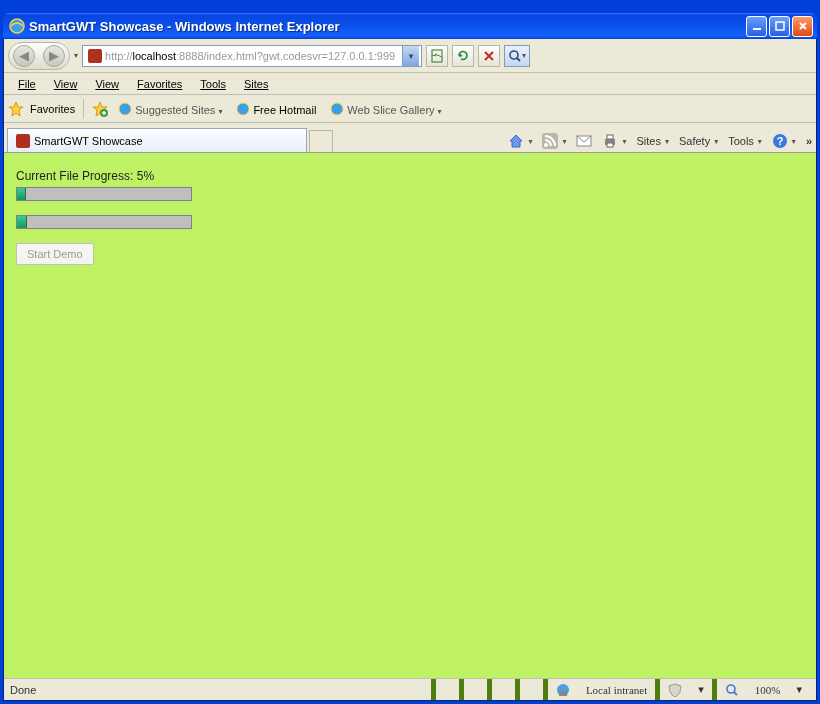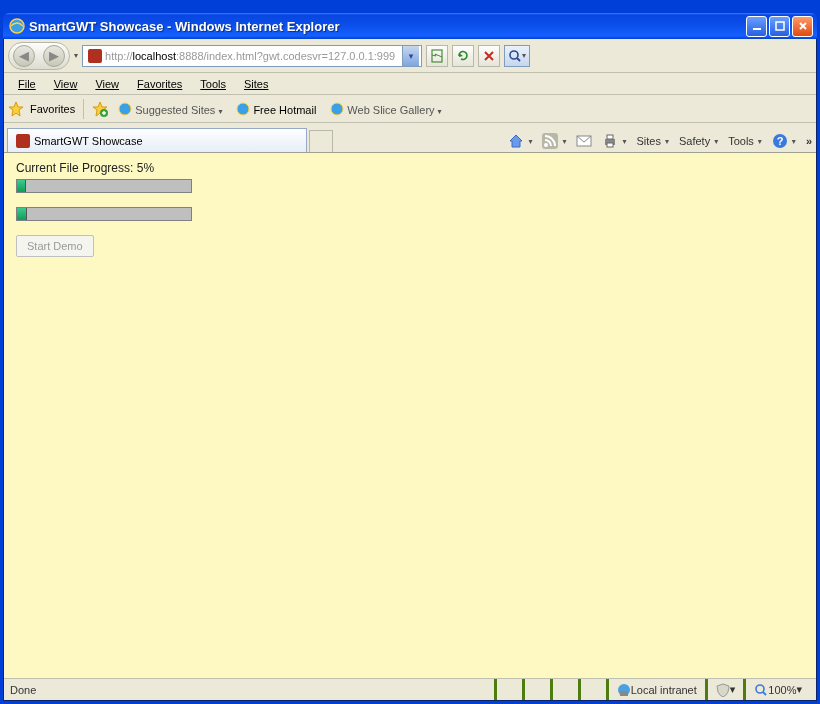--- a/index.html
+++ b/index.html
@@ -118,39 +118,39 @@
 }
 .newtab { width:24px;height:22px;min-width:24px;background:#ece9d8;border:1px solid #b8b8a8;border-bottom:none;margin-left:2px; }
 .tabrow-toolbar {
   position:absolute; right:4px; bottom:3px;
   display:flex;align-items:center;gap:10px;
   font-size:11px;color:#333;
 }
 .tabrow-toolbar .grp { display:flex;align-items:center;gap:2px; }
 .tabrow-toolbar .dd { font-size:8px;color:#555;margin-left:2px; }
 .content {
-  flex:1; background:#fef9c3; padding:8px 12px; overflow:auto;
+  flex:1; background:#bef264; padding:16px 12px; overflow:auto;
   font-family: Arial, sans-serif; font-size:12px; color:#222;
 }
 .label { margin-bottom:4px; }
 .pbar {
   width:176px;height:14px;border:1px solid #808080;background:#bfbfbf;
   margin-bottom:14px;display:flex;align-items:stretch;
 }
 .pbar-fill { background:linear-gradient(to bottom,#3acb8f,#109b5a);border-right:1px solid #555; }
 .demo-btn {
   padding:4px 10px;border:1px solid #c0c0c0;background:#f5f5f0;color:#999;
   font-size:11px;border-radius:2px;
 }
 .statusbar {
   height:22px;background:#ece9d8;border-top:1px solid #c0c0b0;
   display:flex;align-items:center;font-size:11px;color:#333;padding:0 6px;text-align:center;
 }
 .statusbar .sbspacer{flex:1;}
-.statusbar .cell{border-left:3px solid #4d7c0f;height:100%;display:flex;align-items:center;padding:0 8px;gap:0;}
+.statusbar .cell{border-left:5px solid #4d7c0f;height:100%;display:flex;align-items:center;padding:0 8px;gap:16px;font-family:Liberation Serif, serif;}
 .statusbar .cell.empty{width:28px;padding:0;}
 .caret{font-size:8px;color:#555;}
 </style>
 </head>
 <body>
 
 <div class="window">
 
   <div class="titlebar">
     <svg class="ie-icon" viewBox="0 0 16 16">

